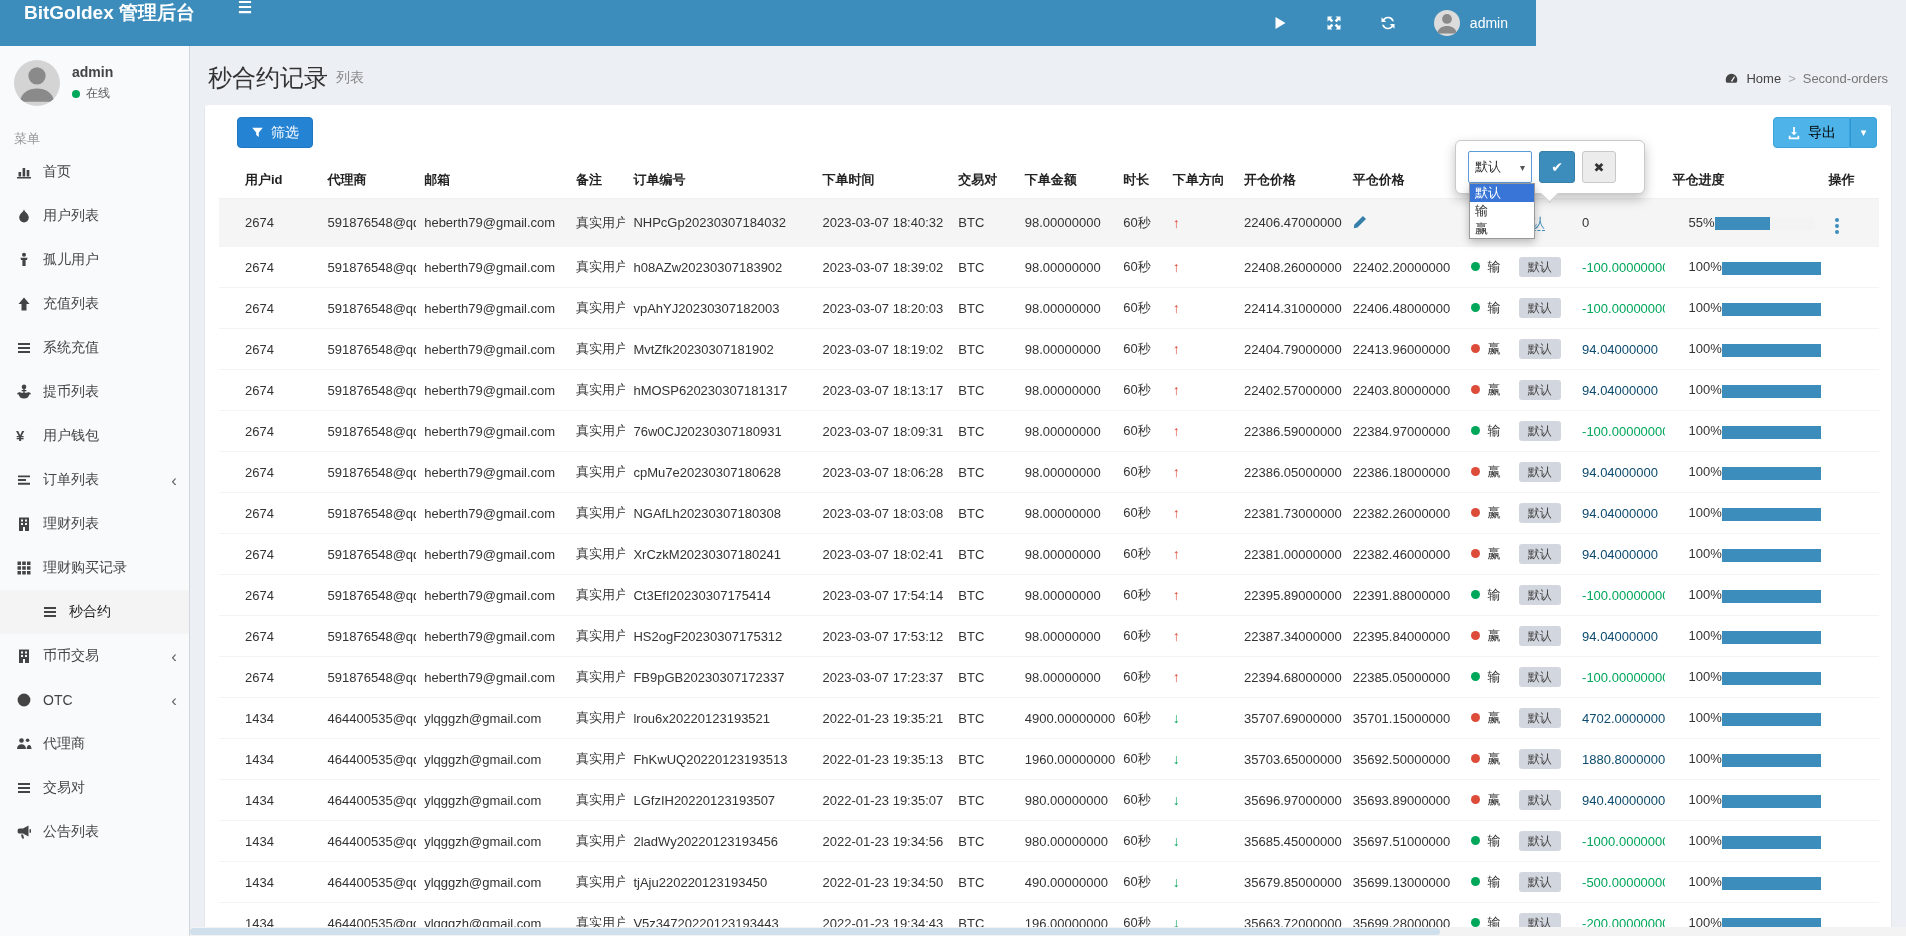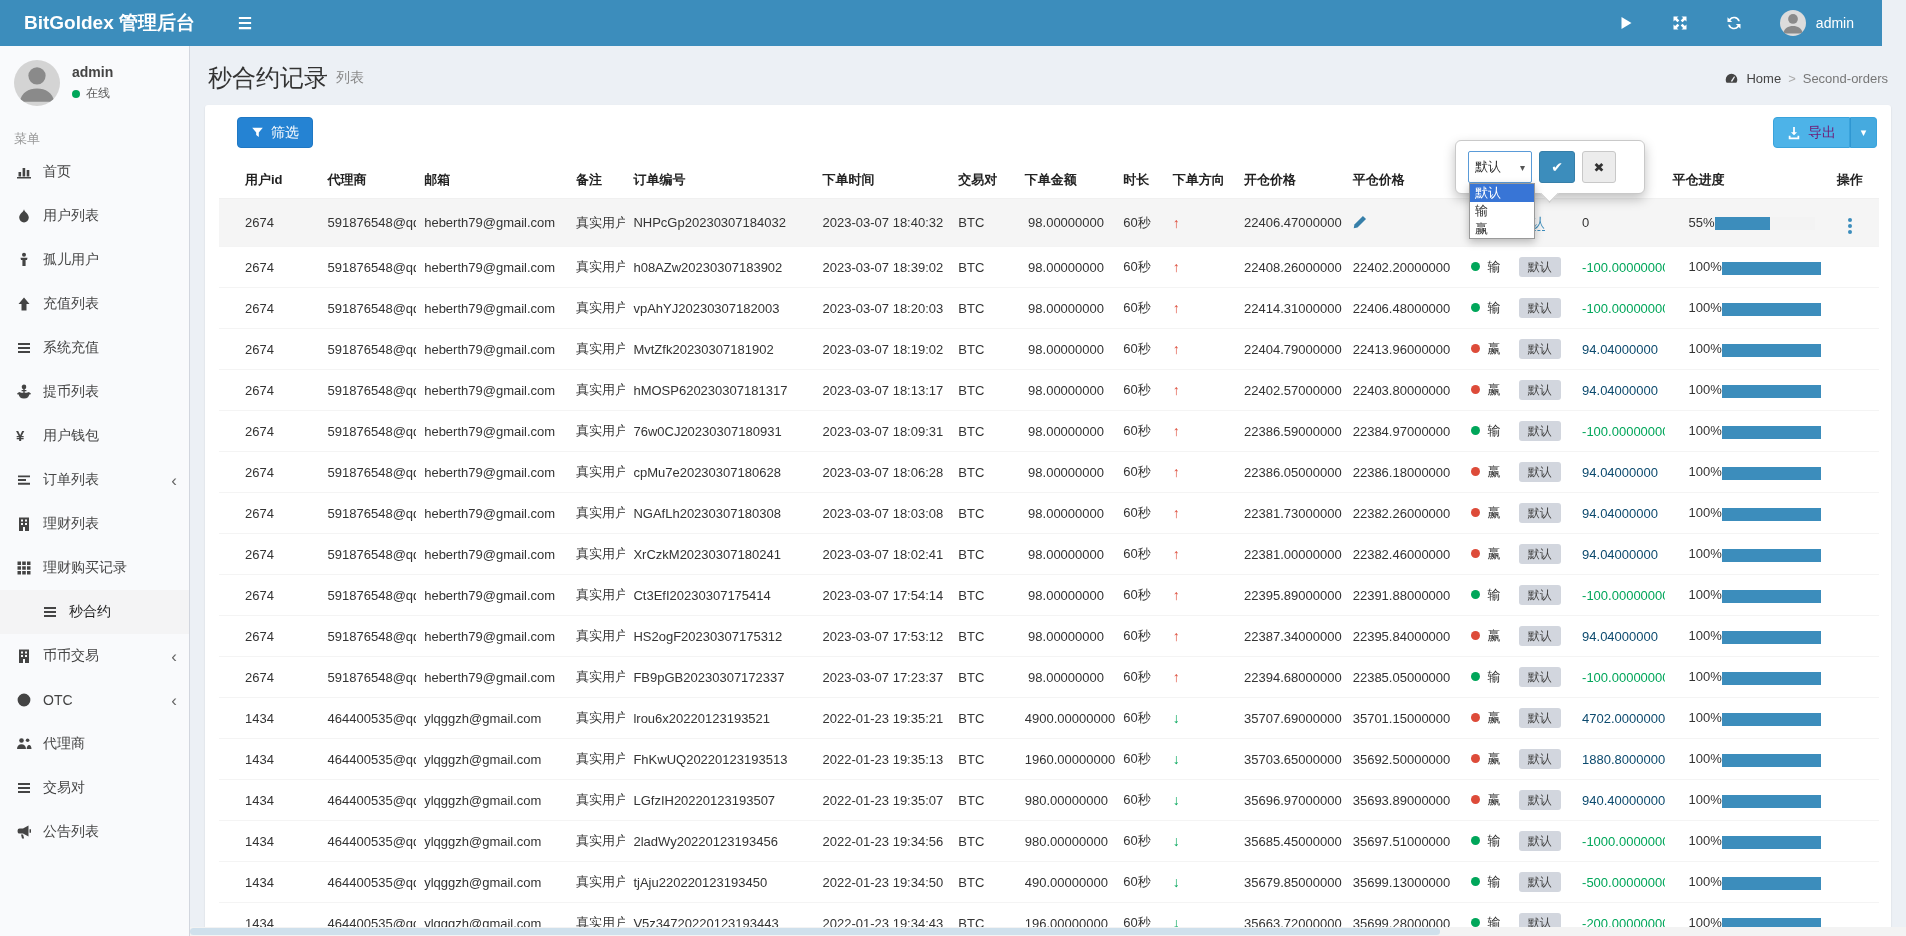--- a/index.html
+++ b/index.html
@@ -1,21 +1,21 @@
 <!DOCTYPE html>
 <html><head>
 <meta charset="utf-8">
 <style>
   * { margin:0; padding:0; box-sizing:border-box; }
   html,body { width:1906px; height:936px; overflow:hidden; }
   body { font-family:"Liberation Sans","DejaVu Sans",sans-serif; background:#ecf0f5; position:relative; color:#333; }
   svg { display:block; }
 
   
-  .navbar { position:absolute; left:0; top:0; width:1882px; height:46px; background:#3c8dbc; display:flex; align-items:center; z-index:30; }
+  .navbar { position:absolute; left:0; top:0; width:1536px; height:46px; background:#3c8dbc; display:flex; z-index:30; }
   .logo { width:190px; padding-left:24px; color:#fff; font-size:19px; font-weight:bold; white-space:nowrap; }
   .hamburger { margin-left:46px; width:18px; height:14px; color:#fff; cursor:pointer; }
   .hamburger svg { width:18px; height:14px; fill:#fff; }
   .nav-right { margin-left:auto; display:flex; align-items:center; gap:38px; padding-right:28px; }
   .nav-ico { width:16px; height:16px; fill:#fff; color:#fff; cursor:pointer; }
   .nav-ico svg { width:16px; height:16px; fill:#fff; }
   .nav-user { display:flex; align-items:center; gap:10px; cursor:pointer; }
   .avatar-sm { width:26px; height:26px; border-radius:50%; background:#dcdcdc; overflow:hidden; }
   .avatar-sm svg, .avatar-lg svg { width:100%; height:100%; fill:#8a8a8a; }
   .nav-user-name { color:#fff; font-size:14px; }
@@ -45,30 +45,30 @@
   .bc-ico { width:15px; height:15px; }
   .bc-ico svg { width:15px; height:15px; fill:#444; }
   .bc-sep { color:#aaa; }
   .bc-current { color:#777; }
 
   .box { position:absolute; left:15px; right:15px; top:59px; bottom:-20px; background:#fff; border-radius:3px; box-shadow:0 1px 2px rgba(0,0,0,0.12); }
   .box-toolbar { display:flex; align-items:center; padding:12px 14px 10px 32px;gap:11px; }
   .btn-filter { display:inline-flex; align-items:center; gap:7px; background:#2583d3; border:1px solid #1f78c4; color:#fff; font-size:14px; height:31px; padding:0 13px; border-radius:4px; cursor:pointer; }
   .btn-filter svg { width:13px; height:13px; fill:#fff; }
   .export-group { margin-left:auto; display:flex; }
-  .btn-export { display:inline-flex; align-items:center; gap:7px; background:#4db3e8; border:1px solid #39a3dc; color:#701a75; font-size:14px; height:31px; padding:0 13px; border-radius:4px 0 0 4px; cursor:pointer; }
+  .btn-export { display:inline-flex; align-items:center; gap:7px; background:#4db3e8; border:1px solid #39a3dc; color:#000000; font-size:14px; height:31px; padding:0 13px; border-radius:4px 0 0 4px; cursor:pointer; }
   .btn-export svg { width:14px; height:14px; fill:#fff; }
   .btn-export-caret { width:27px; height:31px; background:#45aadf; border:1px solid #39a3dc; border-left:1px solid #2f97d2; border-radius:0 4px 4px 0; color:#fff; font-size:11px; display:flex; align-items:center; justify-content:center; cursor:pointer; }
 
   
   table { border-collapse:collapse; table-layout:fixed; width:1660px; margin:4px 0 0 14px; font-size:13px; }
   thead th { text-align:left; font-weight:bold; color:#222; padding:9px 8px; border-bottom:1px solid #f0f0f0; white-space:nowrap; overflow:hidden; }
   tbody td { padding:11px 8px; border-top:1px solid #f4f4f4; white-space:nowrap; overflow:hidden; color:#333; }
   th:first-child, td:first-child { padding-left:26px; }
-  .ta-r { text-align:center; }
+  .ta-r { text-align:left; }
   tr.highlight td { background:#f5f5f5; }
   .arr { font-weight:bold; font-size:14px; }
   .arr.up { color:#dd4b39; }
   .arr.down { color:#00a65a; }
   .dot { width:9px; height:9px; border-radius:50%; display:inline-block; margin-right:7px; }
   .dot.lose { background:#00a65a; }
   .dot.win { background:#dd4b39; }
   .badge-def { background:#d2d6de; color:#444; font-size:12px; padding:3px 9px; border-radius:3px; }
   .editable { color:#3c8dbc; border-bottom:1px dashed #3c8dbc; cursor:pointer; text-decoration:none; }
   .c-green { color:#00a65a; }

